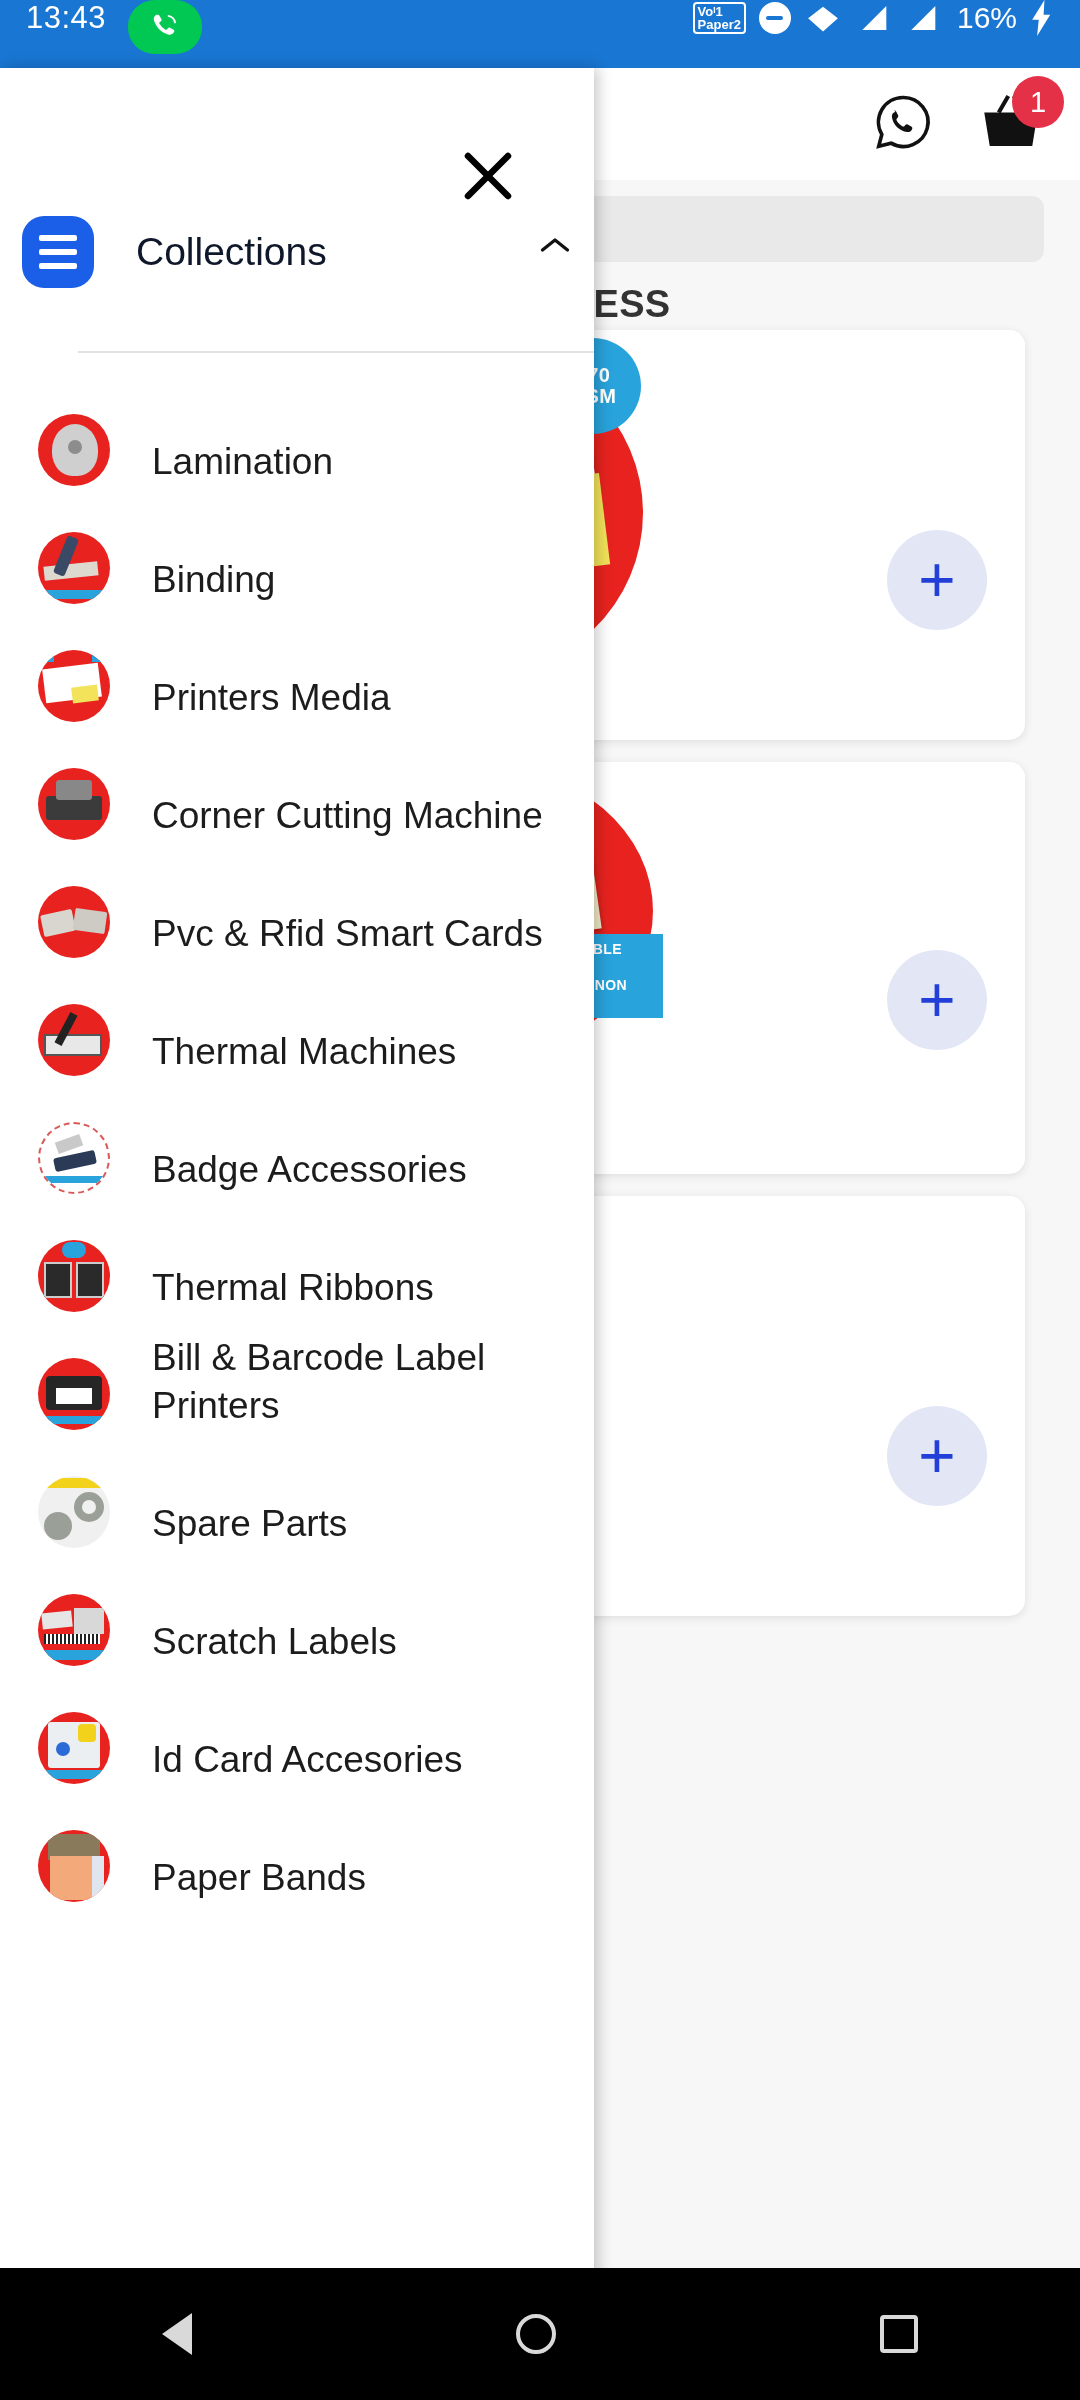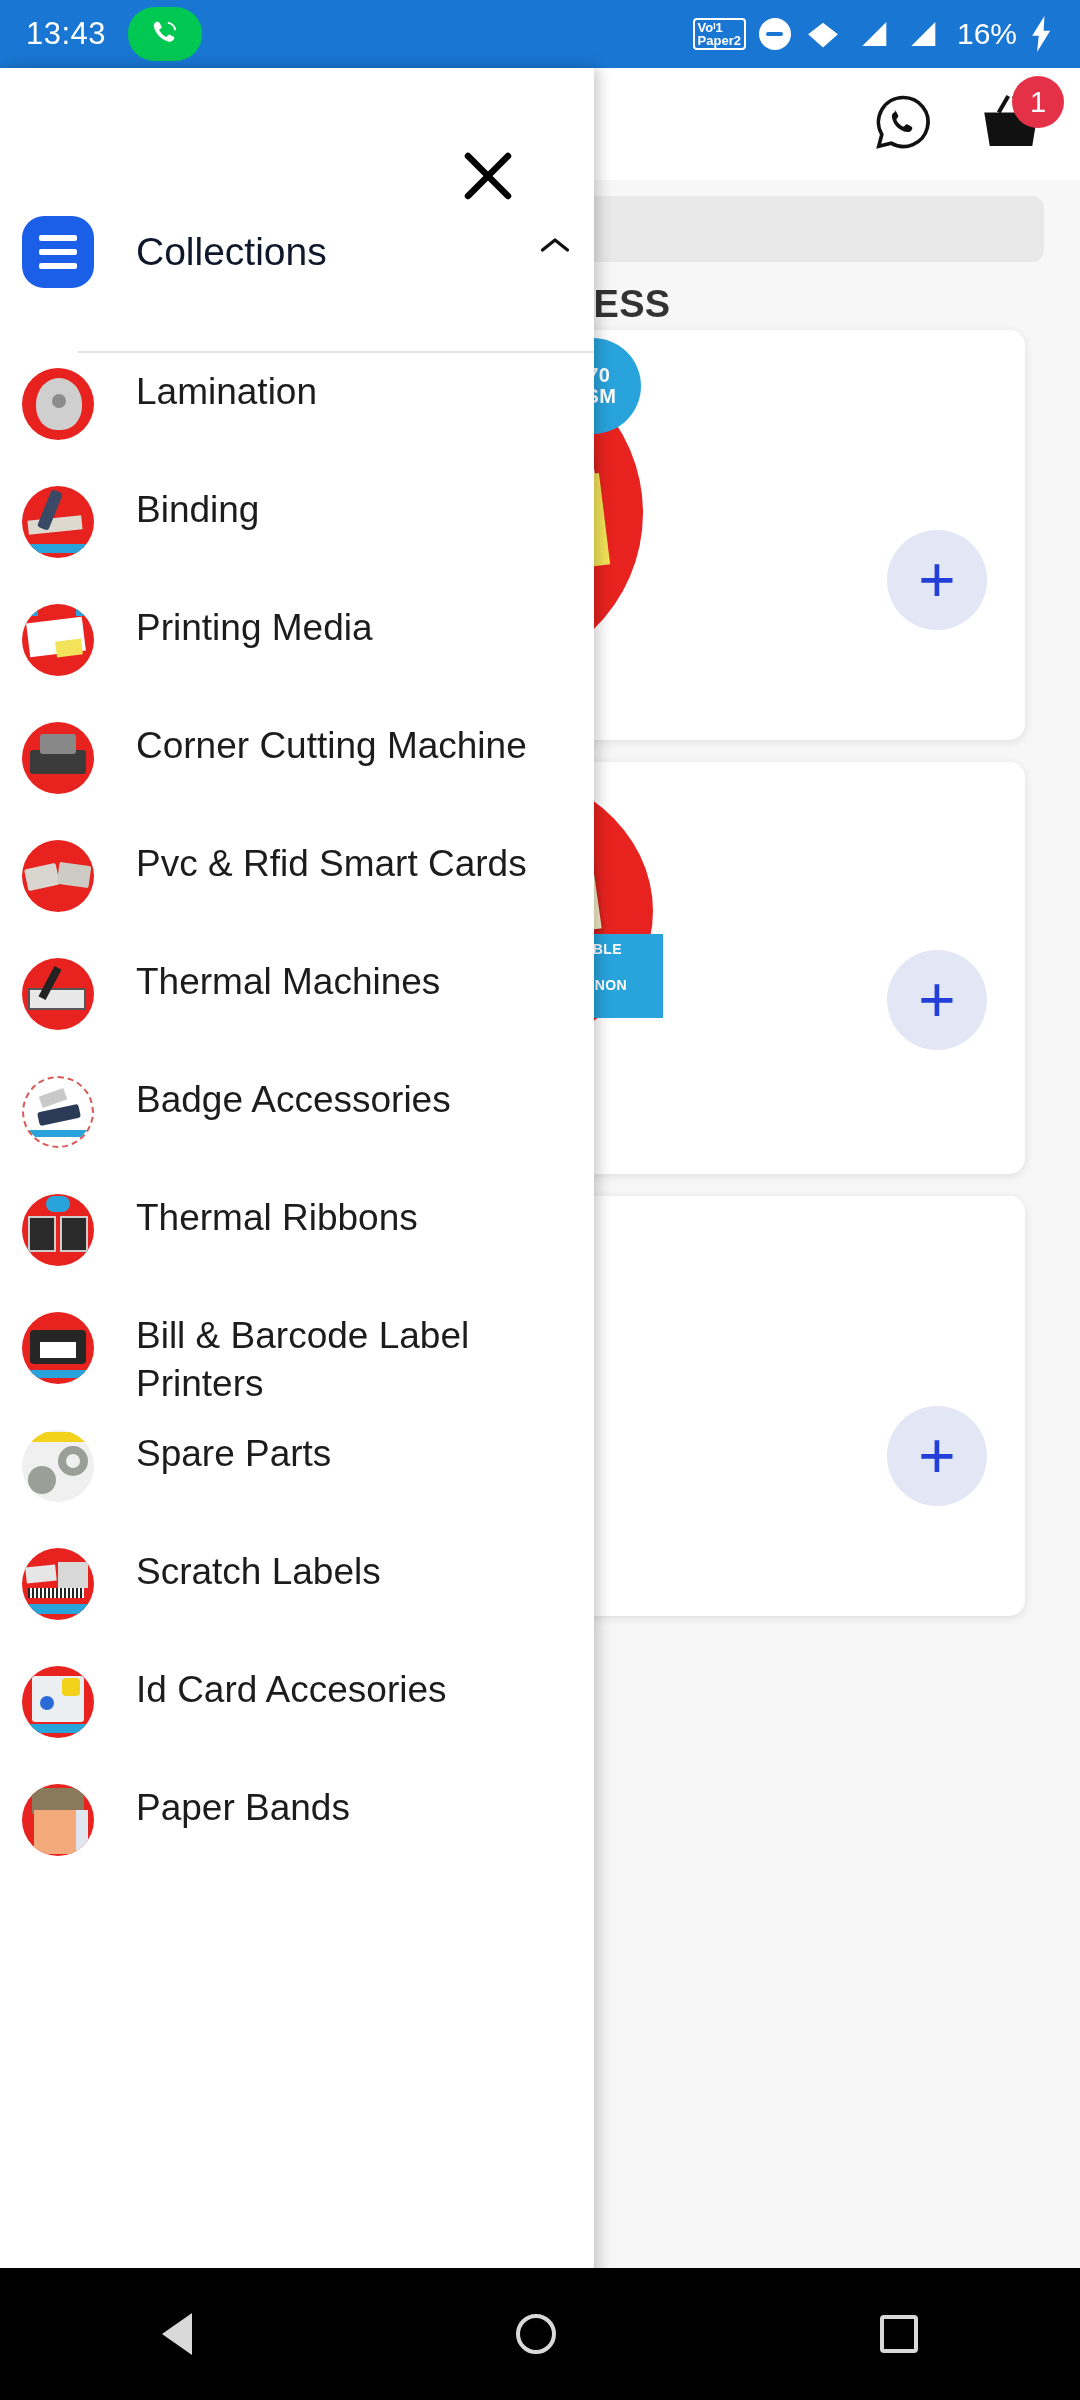--- a/index.html
+++ b/index.html
@@ -6,21 +6,21 @@
   html, body {
     width: 1080px; height: 2400px;
     font-family: "Liberation Sans", sans-serif;
     background: #ffffff; overflow: hidden;
   }
   #root { position: relative; width: 1080px; height: 2400px; background:#fff; }
 
   
   .statusbar {
     position: absolute; top:0; left:0; width:1080px; height:68px;
-    background:#1976d2; display:flex; align-items:center;
+    background:#1976d2; display:flex; align-items:flex-start;
     padding: 0 26px; color:#fff;
   }
   .sb-time { font-size:31px; letter-spacing:.5px; font-weight:400; }
   .sb-call {
     width:74px; height:54px; border-radius:27px/26px; background:#00c853;
     margin-left:22px; display:flex; align-items:center; justify-content:center;
   }
   .sb-right { margin-left:auto; display:flex; align-items:center; gap:13px; }
   .sb-vowifi {
     border:2.5px solid #fff; border-radius:4px; padding:1px 3px;
@@ -127,21 +127,21 @@
   }
   .chev {
     position:absolute; left:540px; top:168px; width:30px; height:18px;
   }
   .divider {
     position:absolute; top:283px; left:78px; width:516px; height:2px; background:#e2e2e2;
   }
 
   .nav-list { position:absolute; top:300px; left:0; width:594px; }
   .nav-item {
-    display:flex; align-items:flex-start; min-height:118px; padding-left:22px; padding-right:8px;
+    display:flex; align-items:flex-end; min-height:118px; padding-left:22px; padding-right:8px;margin-left:16px;
   }
   .nav-thumb {
     width:72px; height:72px; border-radius:50%; flex:0 0 72px;
     position:relative; overflow:hidden; background:#e8231f;
   }
   .nav-thumb.white { background:#fff; border:2px dashed #d85a58; }
   .nav-thumb.plain { background:#f0f0f0; }
   .nav-label {
     margin-left:42px; font-size:37px; line-height:48px; color:#1c1c1c;
     max-width:400px;
@@ -324,21 +324,21 @@
         <div class="nav-label">Binding</div>
       </div>
 
       <div class="nav-item">
         <div class="nav-thumb">
           <div class="t-obj" style="left:6px;top:16px;width:56px;height:34px;background:#fff;transform:rotate(-7deg);"></div>
           <div class="t-obj" style="left:34px;top:36px;width:26px;height:16px;background:#f2e35a;transform:rotate(-7deg);"></div>
           <div class="t-obj" style="left:2px;top:2px;width:14px;height:10px;background:#29a3dc;"></div>
           <div class="t-obj" style="left:54px;top:2px;width:14px;height:10px;background:#29a3dc;"></div>
         </div>
-        <div class="nav-label">Printing Media</div>
+        <div class="nav-label">Printers Media</div>
       </div>
 
       <div class="nav-item">
         <div class="nav-thumb">
           <div class="t-obj" style="left:8px;top:28px;width:56px;height:24px;background:#3b3b3b;border-radius:3px;"></div>
           <div class="t-obj" style="left:18px;top:12px;width:36px;height:20px;background:#888;border-radius:3px;"></div>
         </div>
         <div class="nav-label">Corner Cutting Machine</div>
       </div>
 

